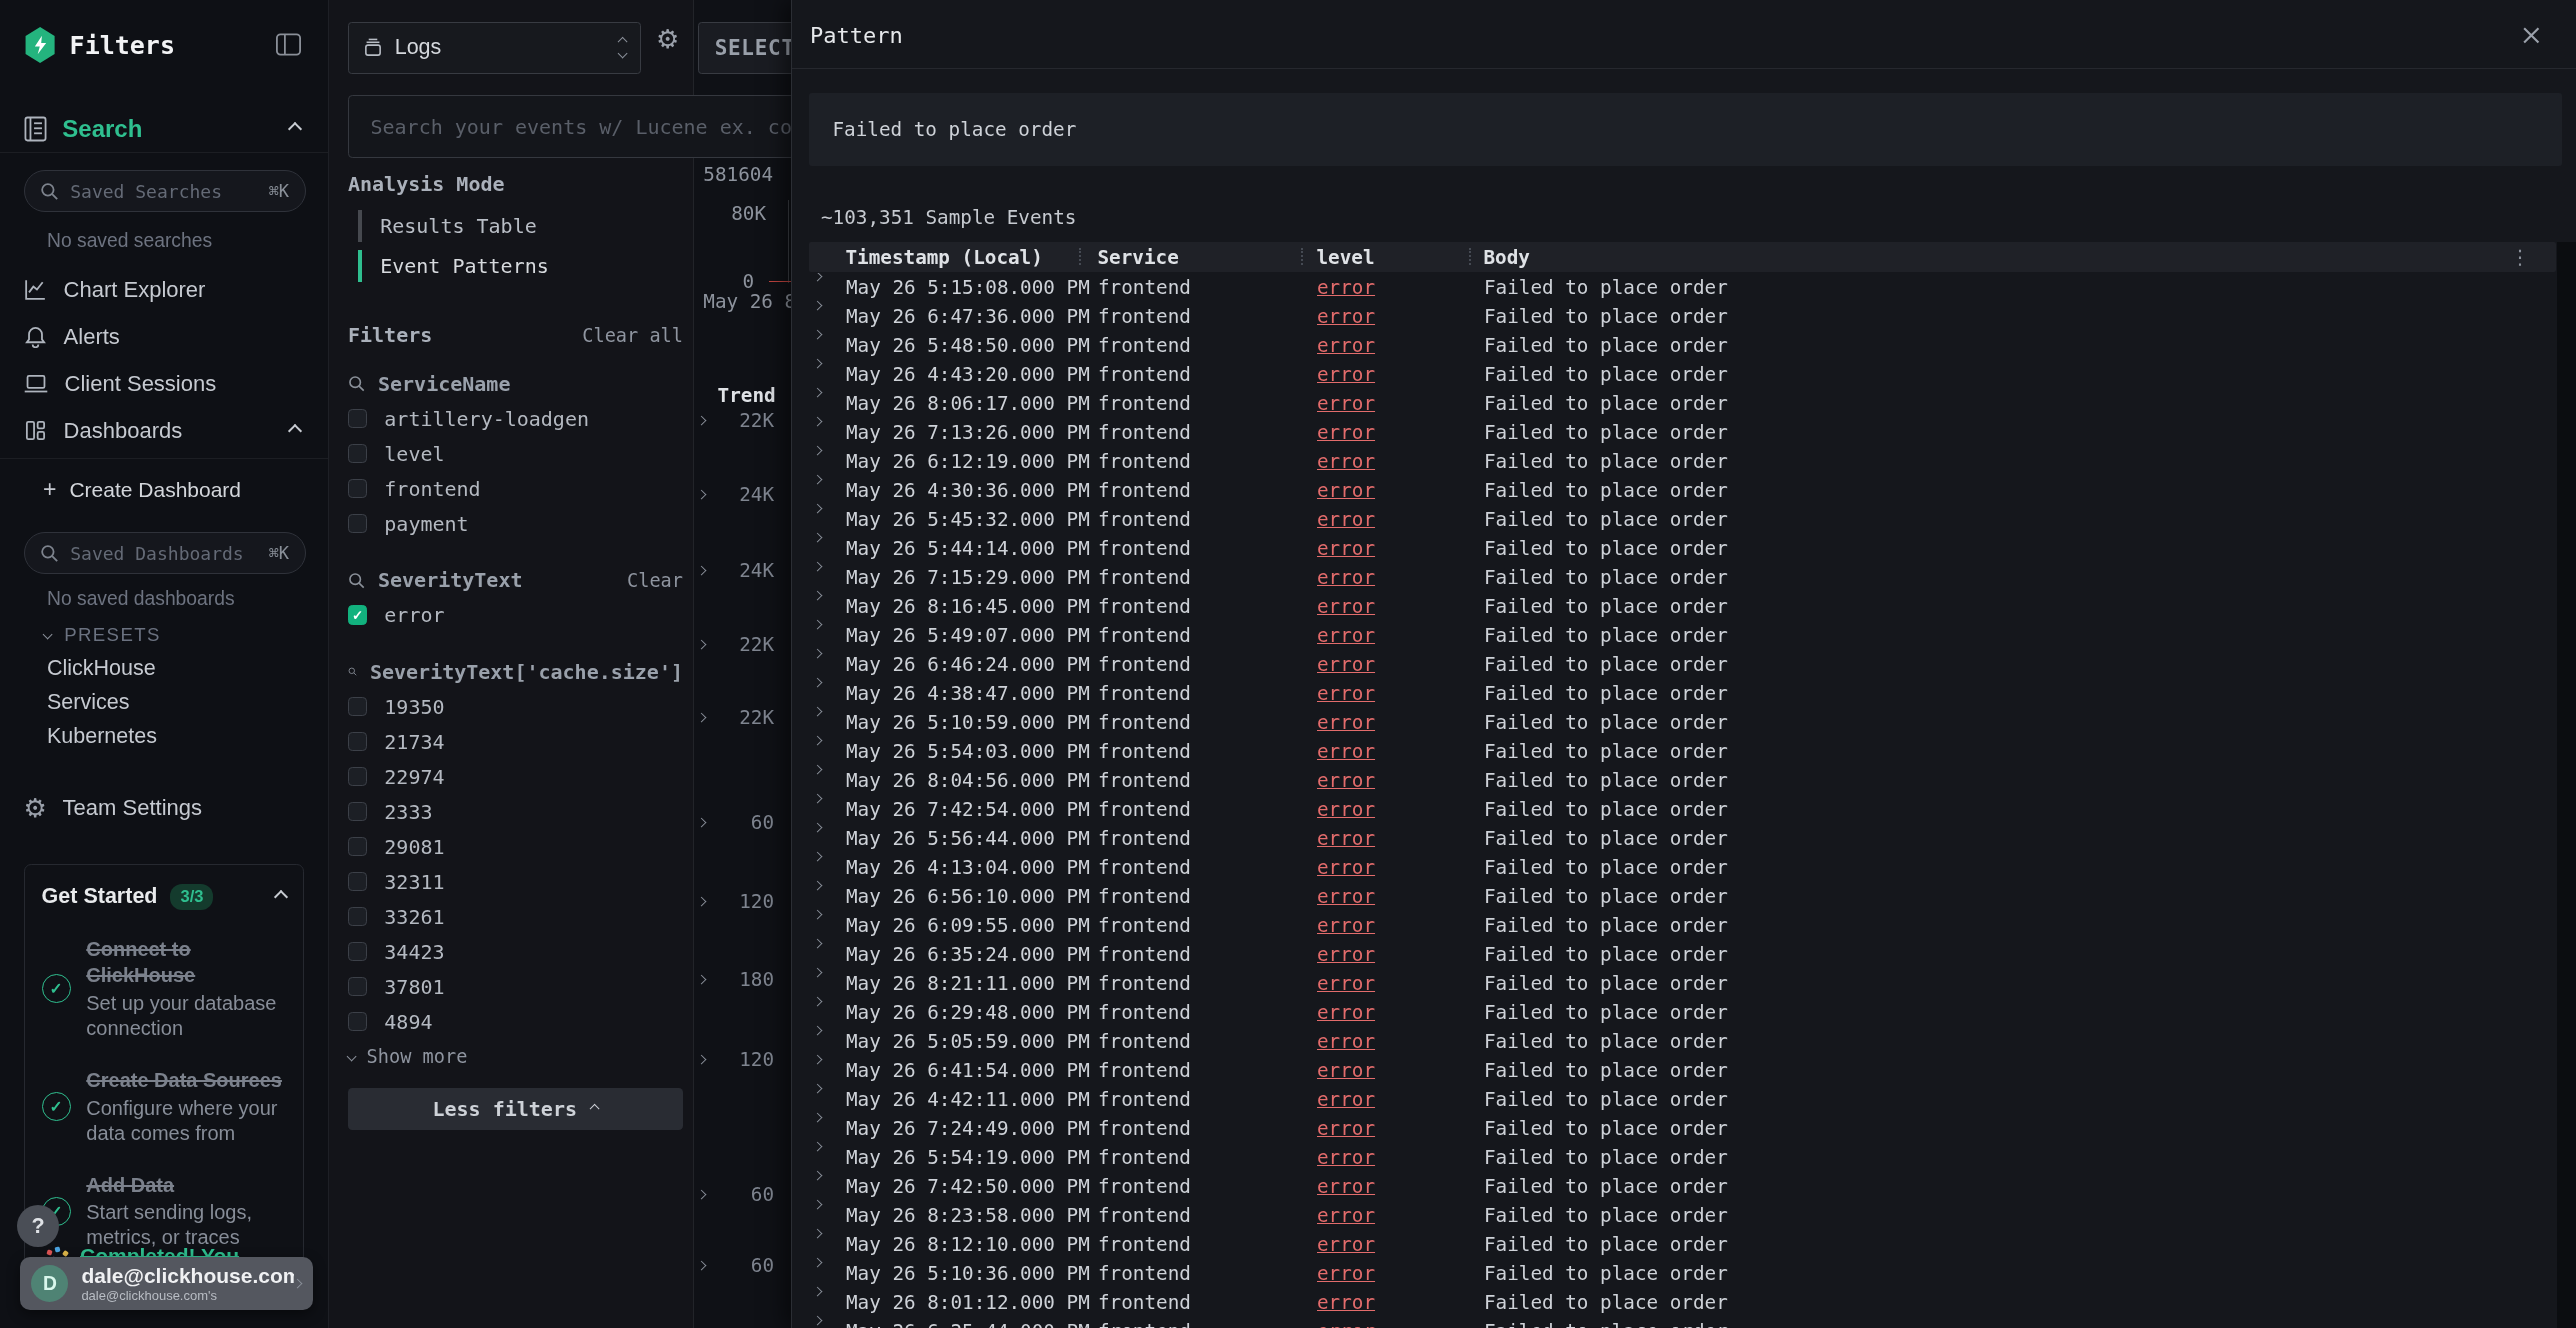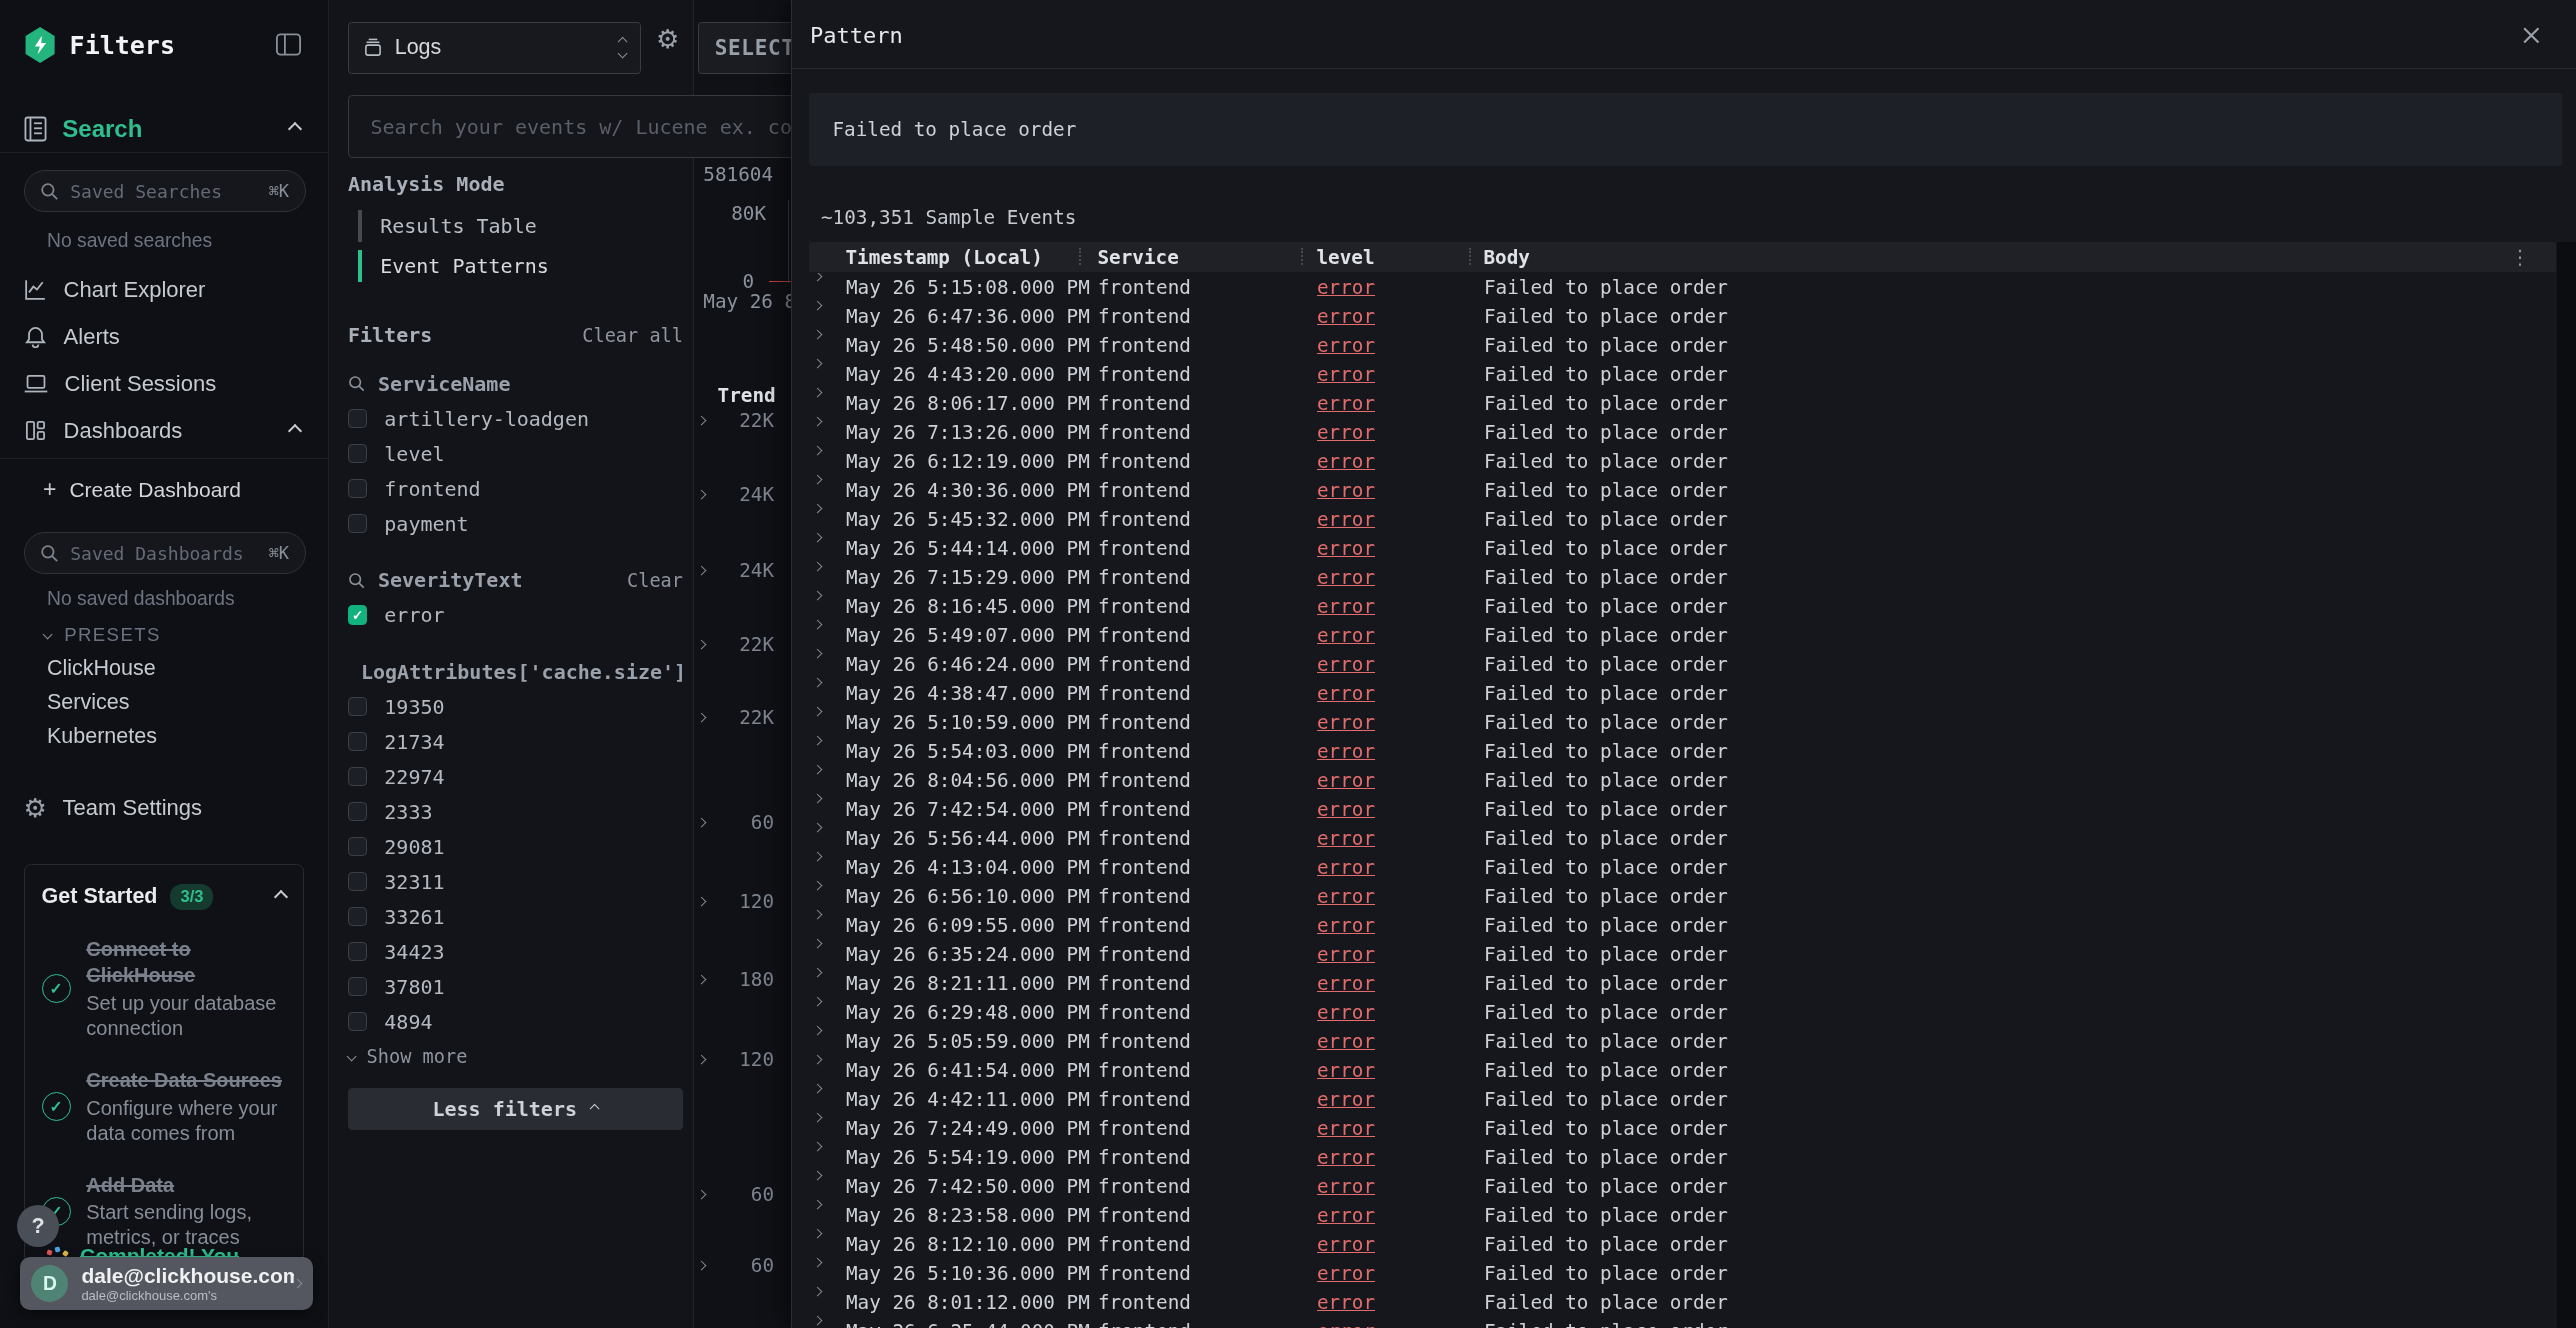--- a/index.html
+++ b/index.html
@@ -392,21 +392,21 @@
       <span class="olabel">error</span>
     </div>
 
   </div>
   <div class="filter-group">
     <div class="group-head">
       <svg width="17" height="17" viewBox="0 0 26 26">
           <circle cx="11" cy="11" r="8" fill="none" stroke="#8a9099" stroke-width="2.5"></circle>
           <line x1="17" y1="17" x2="24" y2="24" stroke="#8a9099" stroke-width="2.5"></line>
         </svg>
-        <span class="gname">LogAttributes['cache.size']</span>
+        <span class="gname">SeverityText['cache.size']</span>
 
     </div>
 
     <div class="opt">
       <span class="cb"></span>
       <span class="olabel">19350</span>
     </div>
     <div class="opt">
       <span class="cb"></span>
       <span class="olabel">21734</span>

